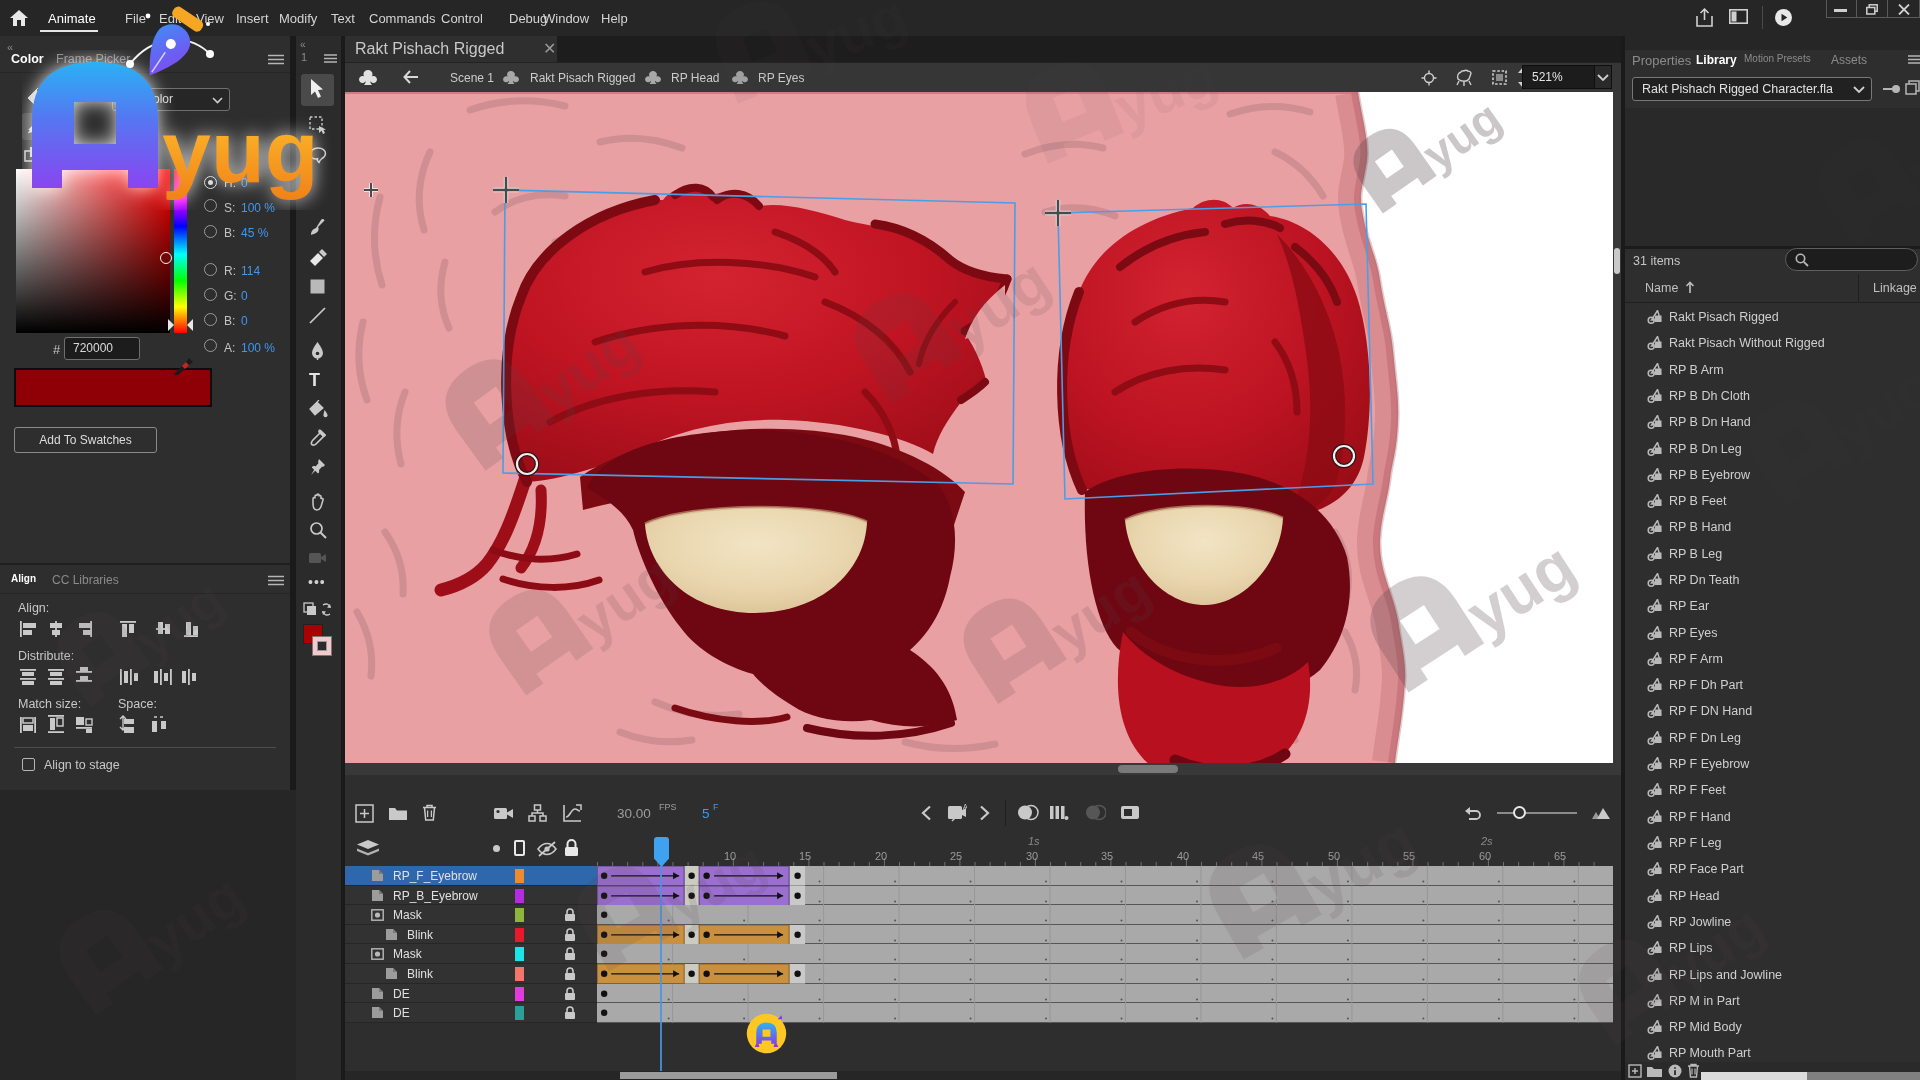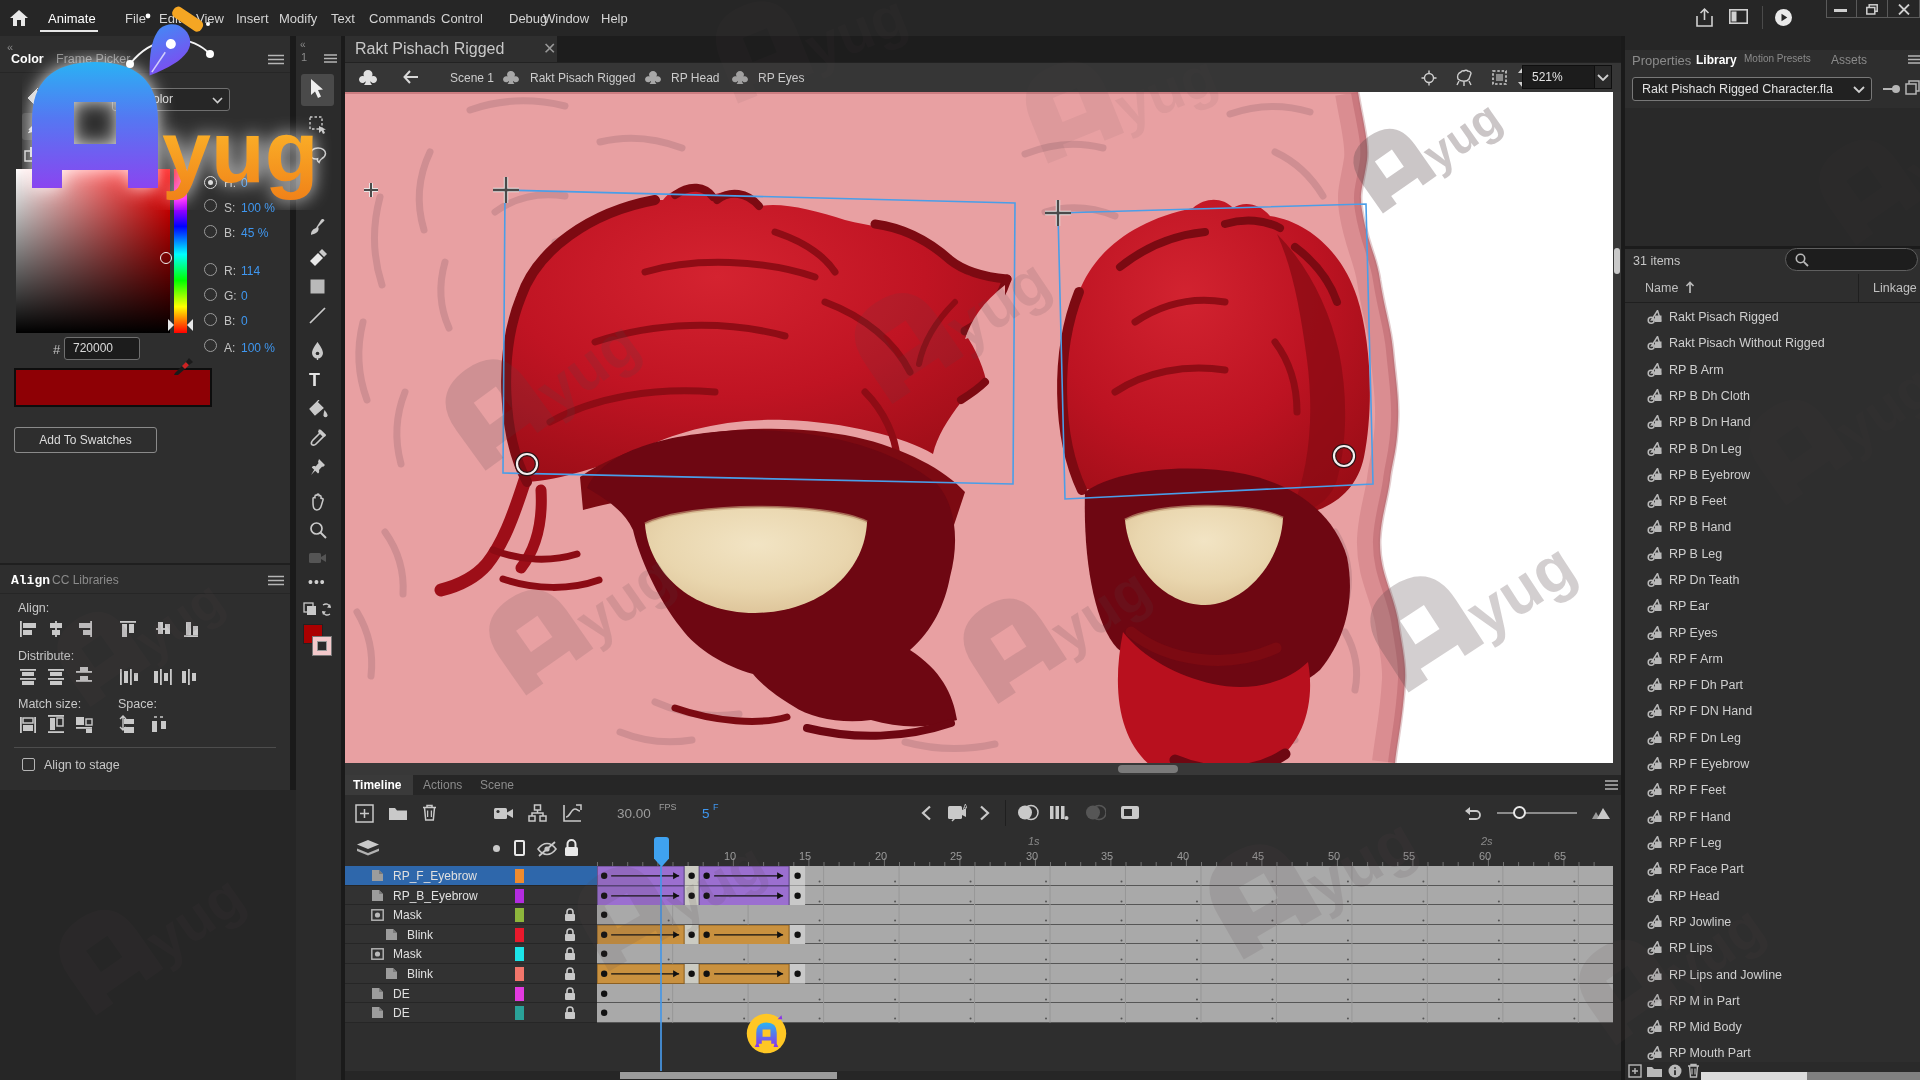--- a/index.html
+++ b/index.html
@@ -349,21 +349,21 @@
     <div class="abs" style="left:14px;top:332px;width:198px;height:39px;background:#8e0005;border:2px solid #0d0d0d;"></div>
       <svg class="abs" style="left:172px;top:318px;" width="22" height="22" viewBox="0 0 22 22">
         <path d="M3 19 L10 12 L13 15 L6 21 L2 21 Z" fill="#1a1a1a"></path>
         <path d="M10 12 L14 8 L17 11 L13 15 Z" fill="#cc2222"></path>
         <path d="M14 8 L17 4 L21 8 L17 11 Z" fill="#1a1a1a"></path>
       </svg>
     <div class="abs" style="left:14px;top:391px;width:143px;height:26px;border:1px solid #8a8a8a;border-radius:3px;color:#dcdcdc;font-size:12px;text-align:center;line-height:24px;">Add To Swatches</div>
   </div>
   <div class="abs" id="alignpanel">
     <div class="abs" style="left:0;top:0;width:290px;height:2px;background:#1f1f1f;"></div>
-    <span class="abs" style="left:11px;top:10px;color:#fff;font-size:13px;font-weight:bold;font-family:Liberation Mono, monospace;">Align</span>
+    <span class="abs" style="left:11px;top:10px;color:#fff;font-size:10px;font-weight:bold;">Align</span>
     <span class="abs dim" style="left:52px;top:10px;font-size:12px;">CC Libraries</span>
     <svg class="abs" style="left:268px;top:12px;" width="16" height="12" viewBox="0 0 16 12">
         <g stroke="#b5b5b5" stroke-width="1.6">
           <path d="M0 1.5 H16 M0 5.5 H16 M0 9.5 H16"></path>
         </g>
       </svg>
     <div class="abs" style="left:0;top:30px;width:290px;height:1px;background:#262626;"></div>
     <span class="abs" style="left:18px;top:38px;color:#c8c8c8;font-size:12.5px;">Align:</span>
     <g></g>
     <svg class="abs" style="left:20px;top:56px;" width="178px" height="20" viewBox="0 0 178 20">
@@ -511,31 +511,20 @@
         <rect x="1" y="1" width="9" height="9" fill="#2b2b2b" stroke="#c9c9c9" stroke-width="1.3"></rect>
         <rect x="4" y="4" width="9" height="9" fill="#c9c9c9"></rect>
         <path d="M20 3 C23 1 26 2 27 5 M27 12 C24 14 21 13 20 10" stroke="#c9c9c9" stroke-width="1.4" fill="none"></path>
         <path d="M27 2 L28 6 L24 5.5 Z M20 13 L19 9 L23 9.5 Z" fill="#c9c9c9"></path>
       </svg>
     <div class="abs" style="left:7px;top:588px;width:20px;height:20px;background:#aa0000;border:1px solid #222;"></div>
     <div class="abs" style="left:16px;top:600px;width:20px;height:20px;background:#f3c9cb;border:1px solid #777;"></div>
     <div class="abs" style="left:21px;top:605px;width:10px;height:10px;background:#2b2b2b;border:1px solid #999;"></div>
   </div>
   <div class="abs" id="timeline">
-    <div class="abs" style="left:0;top:0;width:1276px;height:20px;background:#262626;">
-    <div class="abs" style="left:0;top:0;width:68px;height:20px;background:#3a3a3a;"></div>
-    <span class="abs" style="left:8px;top:3px;color:#fff;font-size:12px;font-weight:bold;">Timeline</span>
-    <span class="abs dim" style="left:78px;top:3px;font-size:12px;">Actions</span>
-    <span class="abs dim" style="left:135px;top:3px;font-size:12px;">Scene</span>
-    <svg class="abs" style="left:1260px;top:5px;" width="13" height="11" viewBox="0 0 13 11">
-          <g stroke="#b5b5b5" stroke-width="1.5">
-            <path d="M0 1 H13 M0 5 H13 M0 9 H13"></path>
-          </g>
-        </svg>
-    </div>
     <div class="abs" style="left:0;top:20px;width:1276px;height:37px;background:#2e2e2e;">
     <svg class="abs" style="left:10px;top:9px;" width="19" height="19" viewBox="0 0 19 19">
           <rect x="1" y="1" width="17" height="17" fill="none" stroke="#c9c9c9" stroke-width="1.5"></rect>
           <path d="M9.5 5 V14 M5 9.5 H14" stroke="#c9c9c9" stroke-width="1.5"></path>
         </svg>
     <svg class="abs" style="left:43px;top:11px;" width="20" height="15" viewBox="0 0 20 15">
           <path d="M1 14 V2 H7 L9 4.5 H19 V14 Z" fill="#c9c9c9"></path>
         </svg>
     <svg class="abs" style="left:77px;top:9px;" width="15" height="17" viewBox="0 0 15 17">
           <path d="M1 3.5 H14 M5 3.5 V1.5 H10 V3.5 M2.5 3.5 L3.7 16 H11.3 L12.5 3.5" fill="none" stroke="#c9c9c9" stroke-width="1.5"></path>

